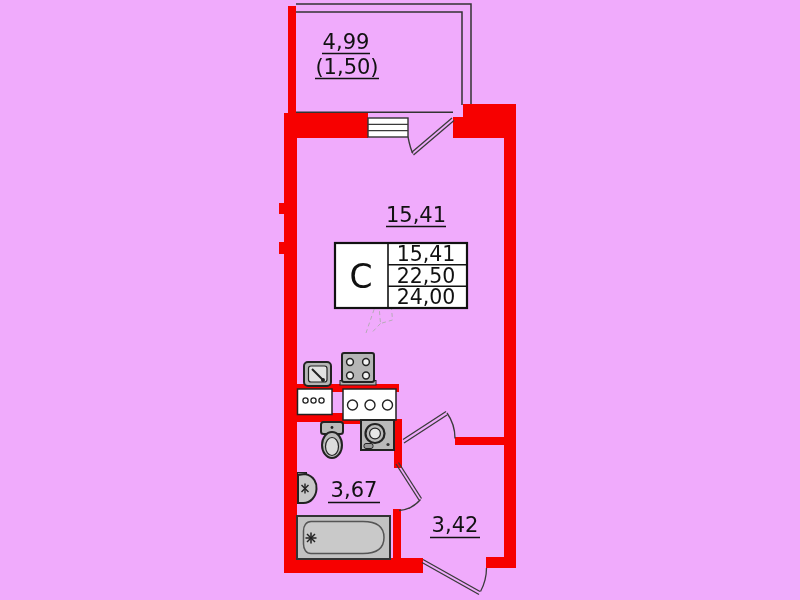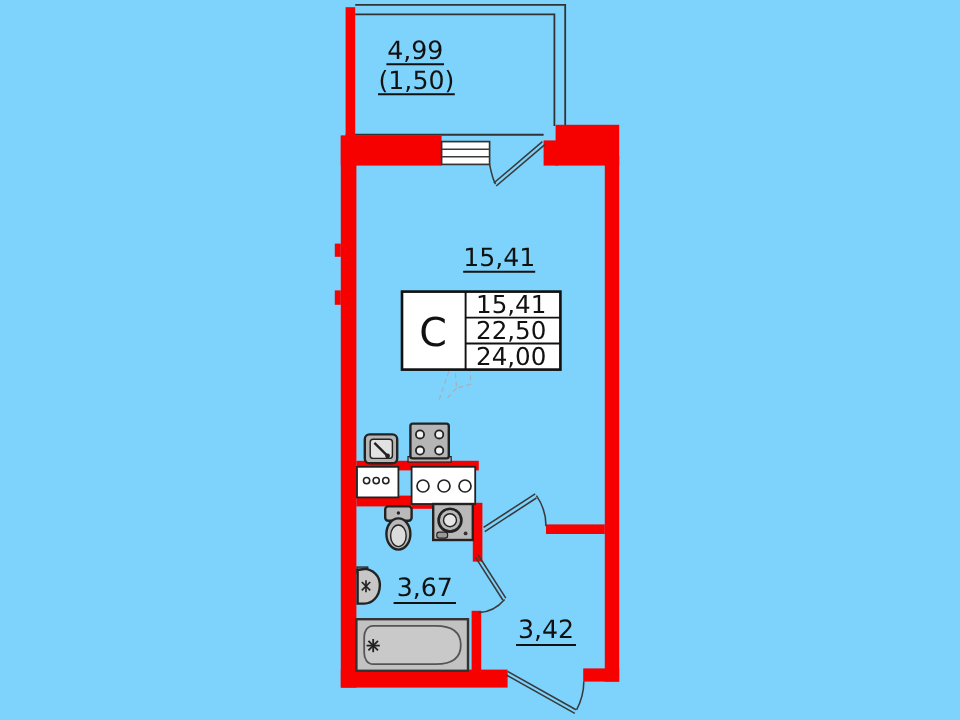--- a/index.html
+++ b/index.html
@@ -1,16 +1,16 @@
 <!DOCTYPE html>
 <html><head>
 <meta charset="utf-8">
 <style>
   html,body{margin:0;padding:0;background:#ffffff;}
-  .canvas{position:relative;width:800px;height:600px;background:#7dd3fc;overflow:hidden;}
+  .canvas{position:relative;width:800px;height:600px;background:#f0abfc;overflow:hidden;}
   svg{display:block;}
   text{font-family:"DejaVu Sans","Liberation Sans",sans-serif;fill:#111111;}
   .area-label{font-size:21px;}
   .stamp-val{font-size:20.5px;}
   .stamp-letter{font-size:33px;}
   .thinline{stroke:#333333;stroke-width:1.5;fill:none;}
   .doorline{stroke:#3a3a3a;stroke-width:1.3;fill:none;}
   .underline{stroke:#111111;stroke-width:1.7;}
   .fixture-outline{stroke:#222222;stroke-width:2;}
   .ghost{stroke:#ababab;stroke-width:1;fill:none;stroke-dasharray:4 3;}

